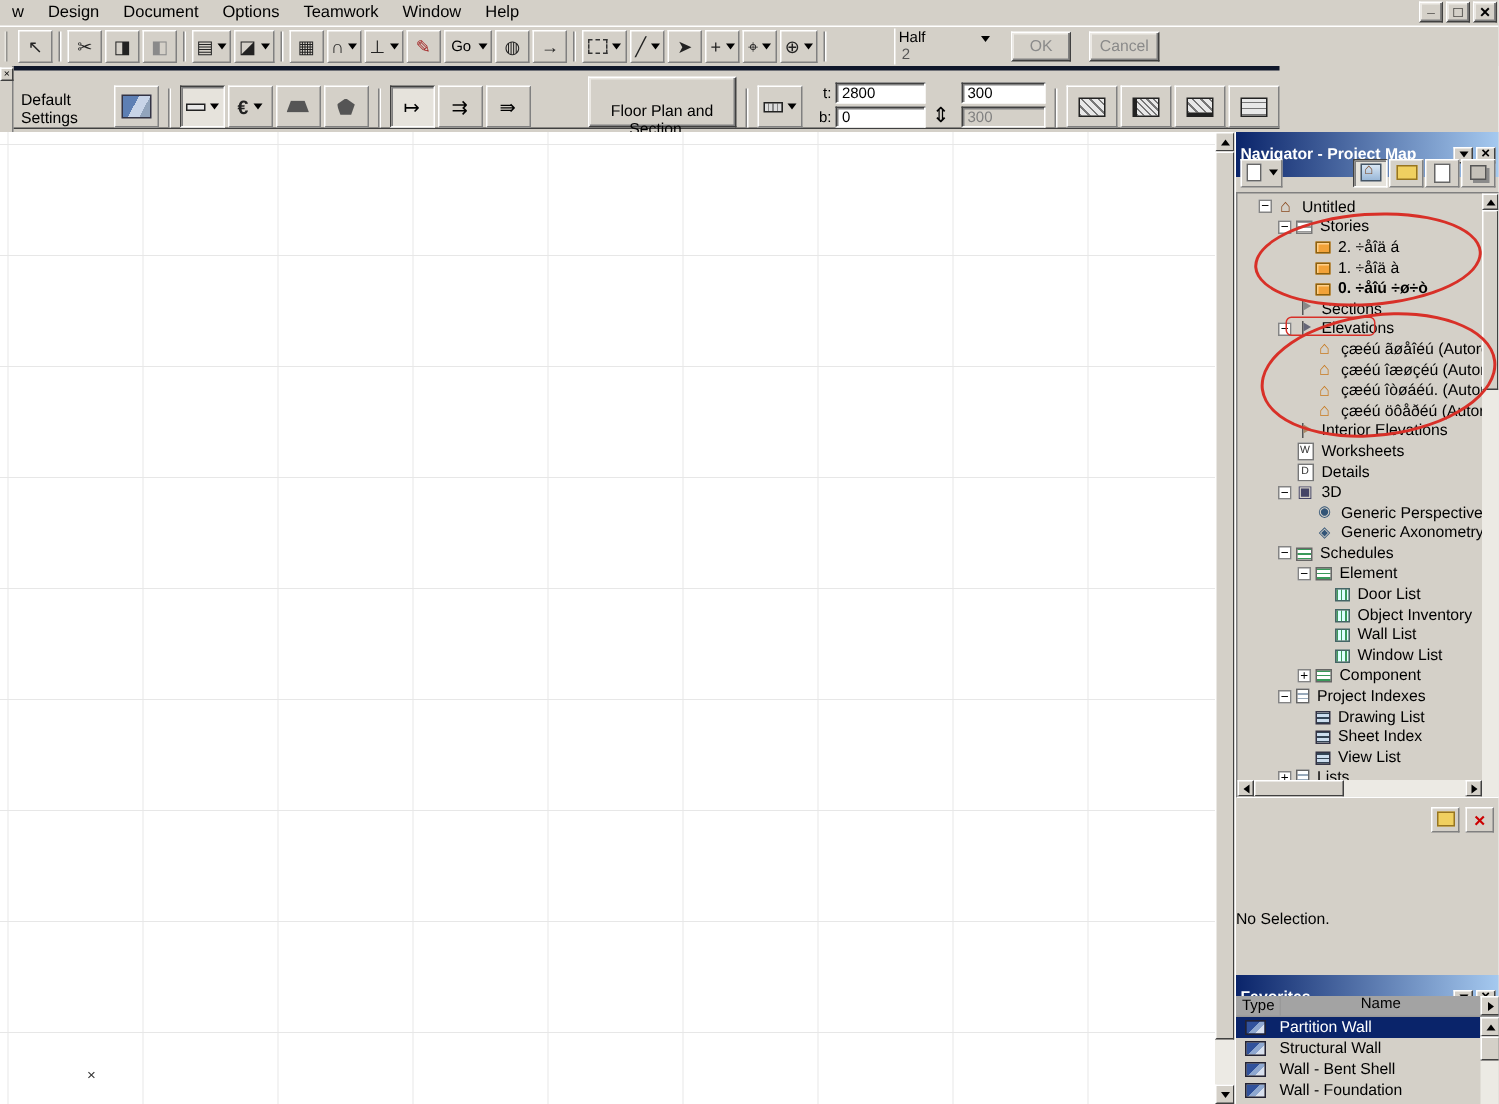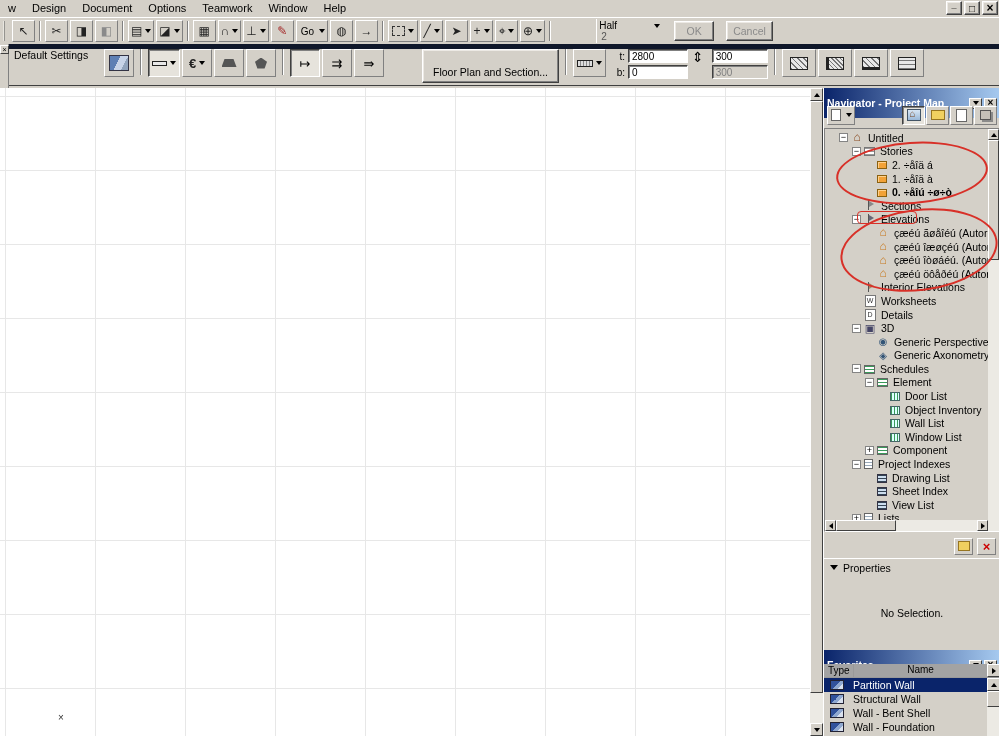--- a/index.html
+++ b/index.html
@@ -42,22 +42,22 @@
        border-top:4px solid #000;margin-left:3px}
   .icon-marquee{width:13px;height:10px;border:1px dashed #333;display:inline-block}
   .scalebox{width:66px;height:24px;margin-left:42px;border-left:1px solid #fff;padding:1px 2px;font-size:10px}
   .sc-top{display:flex;align-items:center;justify-content:space-between}
   .sc-val{color:#555;padding-left:2px}
   .pushbtn{height:20px;min-width:40px;margin-left:12px;background:#d4d0c8;border:1px solid;
        border-color:#fff #404040 #404040 #fff;box-shadow:inset -1px -1px 0 #808080,inset 1px 1px 0 #ece9e4;
        font-size:10.5px;color:#000}
   .pushbtn.dis{color:#8a8a8a}
   
-  .toolbar2{position:absolute;left:0;top:44px;width:999px;height:42px;display:flex;align-items:flex-start;
-       gap:2px;padding-left:12px;background:#d4d0c8;border-bottom:1px solid #404040;border-top:5px solid #0f172a}
+  .toolbar2{position:absolute;left:0;top:44px;width:853px;height:42px;display:flex;align-items:flex-end;
+       gap:2px;padding-left:12px;background:#d4d0c8;border-bottom:1px solid #404040;border-top:3px solid #0f172a}
   .t2-default{width:90px;font-size:10.5px;padding-left:2px}
   .t2ib{height:28px;min-width:30px;display:flex;align-items:center;justify-content:center;
        background:#d4d0c8;border:1px solid;border-color:#fff #808080 #808080 #fff;padding:0 3px;cursor:default}
   .t2btn{height:26px;margin-left:36px;padding:16px 10px;background:#d4d0c8;border:1px solid;
        border-color:#fff #404040 #404040 #fff;box-shadow:inset -1px -1px 0 #808080,inset 1px 1px 0 #ece9e4;
        font-size:10.5px}
   .tsep2{width:2px;height:26px;border-left:1px solid #808080;border-right:1px solid #fff;margin:0 4px}
   .wall3d-icon{width:20px;height:16px;display:inline-block;border:1px solid #334;
        background:linear-gradient(118deg,#5d7fb4 42%,#c8d4e8 42% 72%,#92a4bc 72%)}
   .g-straight{width:15px;height:5px;border:1px solid #222;background:#e8e8e8;display:inline-block}
@@ -191,21 +191,21 @@
   .nb-btn{width:19px;height:17px;display:flex;align-items:center;justify-content:center;
       background:#d4d0c8;border:1px solid;border-color:#fff #808080 #808080 #fff;padding:0}
   .nb-yellow{width:12px;height:10px;background:#f0d060;border:1px solid #977520;display:inline-block}
   .nb-x::after{content:"×";color:#c00;font-weight:bold;font-size:13px;line-height:10px}
   
   .props-header{position:absolute;left:0;top:470px;width:176px;height:18px;display:flex;
       align-items:center;gap:5px;padding-left:6px;border-top:1px solid #fff;font-size:10.5px}
   .ph-arrow{width:0;height:0;border-left:4px solid transparent;border-right:4px solid transparent;
       border-top:5px solid #000}
   .props-body{position:absolute;left:0;top:488px;width:176px;height:74px;display:flex;
-      align-items:center;justify-content:center;font-size:10.5px}
+      align-items:center;justify-content:flex-start;font-size:10.5px}
   
   .fav-title{top:562px}
   .fav-header{position:absolute;left:0;top:576px;width:176px;height:14px;display:flex;
       align-items:flex-start;font-size:10px;background:#a3a3a3;border-bottom:1px solid #999}
   .fh-type{width:30px;padding-left:4px;border-right:1px solid #999;height:14px;line-height:14px}
   .fh-name{flex:1;text-align:center}
   .fh-more{width:13px;height:13px;background:#d4d0c8;border:1px solid;
       border-color:#fff #404040 #404040 #fff;display:flex;align-items:center;justify-content:center;padding:0}
   .fav-list{position:absolute;left:0;top:590px;width:176px;height:58px;padding-right:13px;background:#d4d0c8}
   .frow{display:flex;align-items:center;height:14px;padding-left:6px;font-size:10.5px;white-space:nowrap;overflow:hidden}
@@ -618,24 +618,20 @@
 
     <div class="nav-bottombar">
       <button class="nb-btn">
           <span class="nb-yellow"></span>
         </button>
       <button class="nb-btn">
           <span class="nb-x"></span>
         </button>
     </div>
 
-    <div class="props-header">
-      <span class="ph-arrow"></span>
-      <span>Properties</span>
-    </div>
     <div class="props-body">
       <span>No Selection.</span>
     </div>
 
     <div class="ptitle fav-title">
       <span>Favorites</span>
       <span class="tb-btns">
         <button class="tbb down-arrow"></button>
         <button class="tbb close-x"></button>
       </span>

